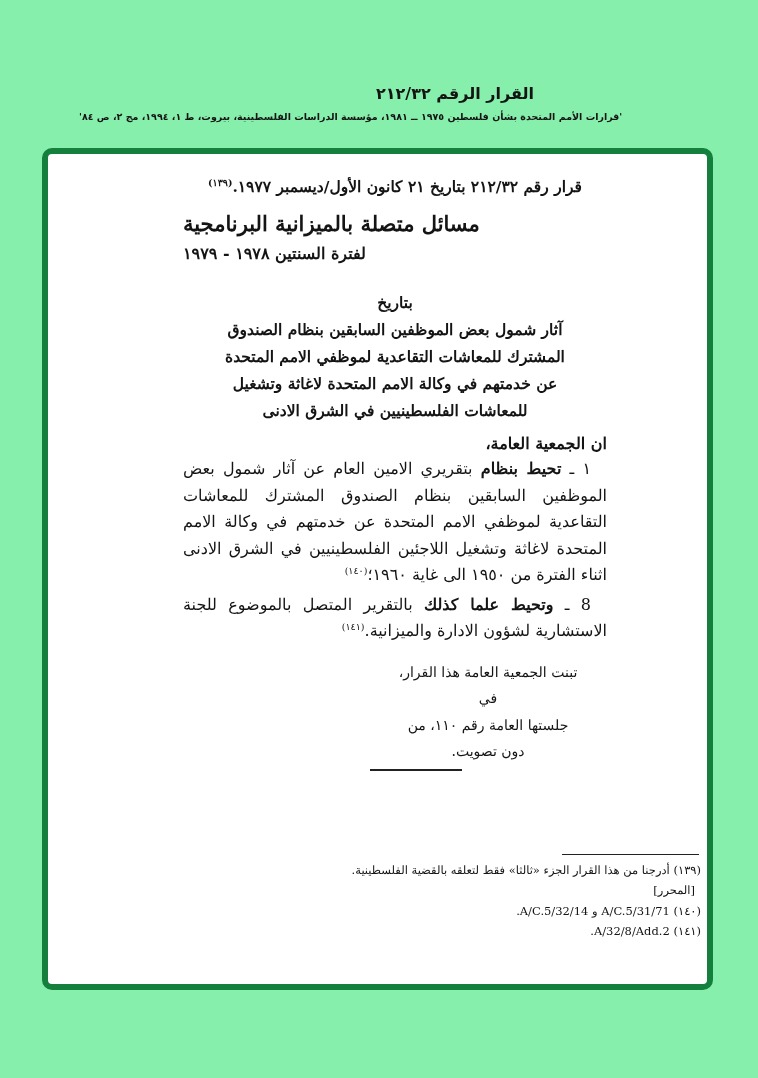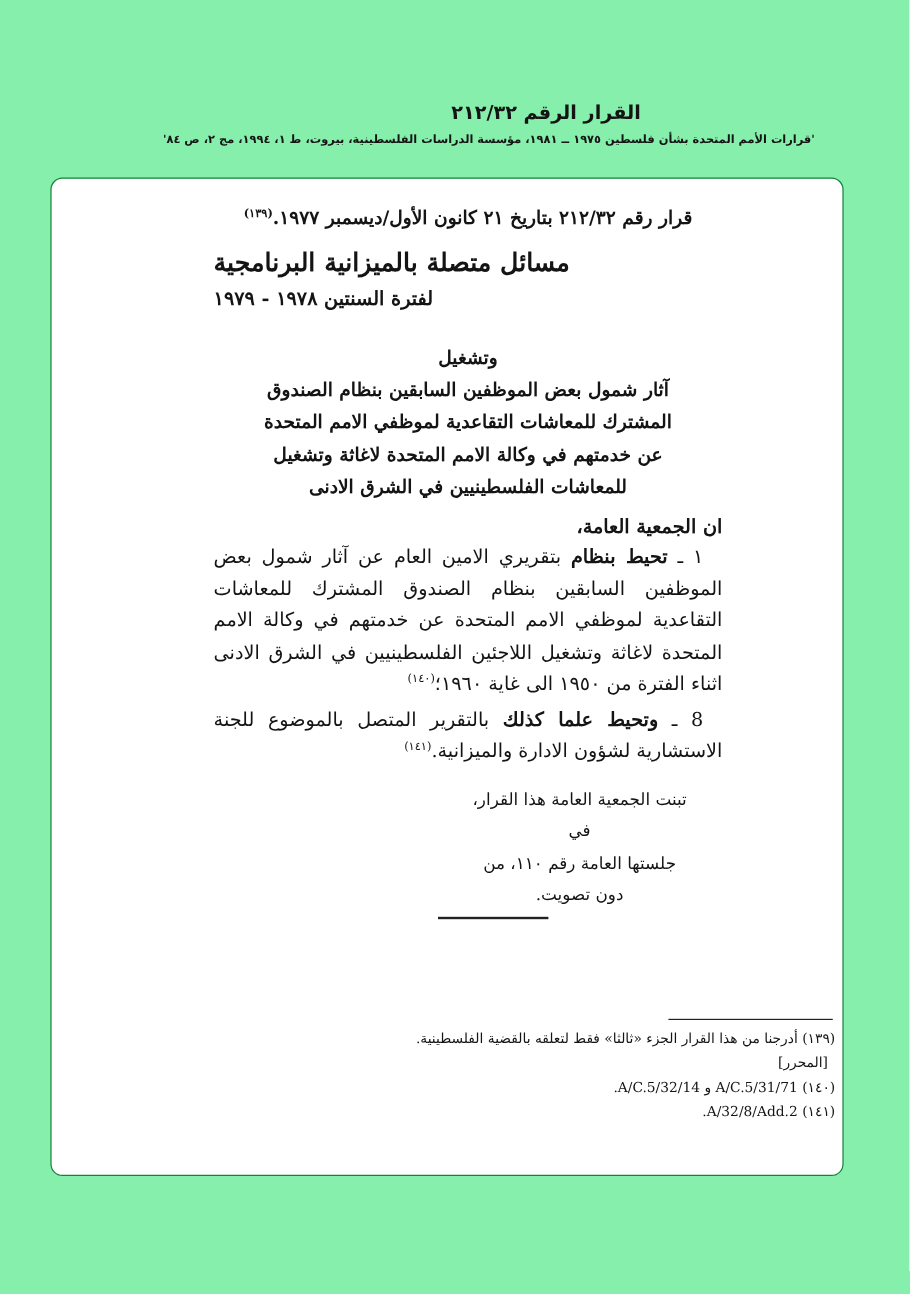--- a/index.html
+++ b/index.html
@@ -9,27 +9,27 @@
     direction:rtl;overflow:hidden;
   }
   
   .header-title{
     position:absolute;top:84px;left:300px;width:310px;
     text-align:center;font-size:16px;font-weight:bold;
     font-family:"DejaVu Sans","Liberation Sans",sans-serif;
   }
   .header-citation{
     position:absolute;top:111px;left:79px;width:600px;
-    text-align:right;font-size:9.5px;font-weight:bold;white-space:nowrap;
+    text-align:left;font-size:9.5px;font-weight:bold;white-space:nowrap;
     font-family:"DejaVu Sans","Liberation Sans",sans-serif;
   }
   
   .frame{
     position:absolute;left:42px;top:148px;width:659px;height:830px;
-    border:1px solid #15803d;border-radius:10px;background:#ffffff;
+    border:6px solid #15803d;border-radius:10px;background:#ffffff;
   }
   
   .main-col{
     position:absolute;top:12px;right:100px;width:424px;
     font-size:16px;line-height:26.5px;
   }
   .res-heading{font-weight:bold;text-align:center;font-size:15.5px;margin-top:8px;}
   .subject1{font-weight:bold;text-align:left;font-size:21px;margin-top:10px;}
   .subject2{font-weight:bold;text-align:left;font-size:16px;margin-top:4px;}
   .section-label{font-weight:bold;text-align:center;font-size:15.5px;margin-top:22px;}
@@ -70,21 +70,21 @@
 
   <div class="frame">
 
     <div class="main-col">
 
       <div class="res-heading"><span>قرار رقم ٢١٢/٣٢ بتاريخ ٢١ كانون الأول/ديسمبر ١٩٧٧.</span><sup class="ref">(١٣٩)</sup></div>
 
       <div class="subject1">مسائل متصلة بالميزانية البرنامجية</div>
       <div class="subject2">لفترة السنتين ١٩٧٨ - ١٩٧٩</div>
 
-      <div class="section-label">وتشغيل</div>
+      <div class="section-label">بتاريخ</div>
 
       <div class="title-line">آثار شمول بعض الموظفين السابقين بنظام الصندوق</div>
       <div class="title-line">المشترك للمعاشات التقاعدية لموظفي الامم المتحدة</div>
       <div class="title-line">عن خدمتهم في وكالة الامم المتحدة لاغاثة وتشغيل</div>
       <div class="title-line">للمعاشات الفلسطينيين في الشرق الادنى</div>
 
       <div class="preamble">ان الجمعية العامة،</div>
 
       <p class="para"><span>١ ـ </span><span class="b">تحيط بنظام</span><span> بتقريري الامين العام عن آثار شمول بعض الموظفين السابقين بنظام الصندوق المشترك للمعاشات التقاعدية لموظفي الامم المتحدة عن خدمتهم في وكالة الامم المتحدة لاغاثة وتشغيل اللاجئين الفلسطينيين في الشرق الادنى اثناء الفترة من ١٩٥٠ الى غاية ١٩٦٠؛</span><sup class="ref">(١٤٠)</sup></p>
 

